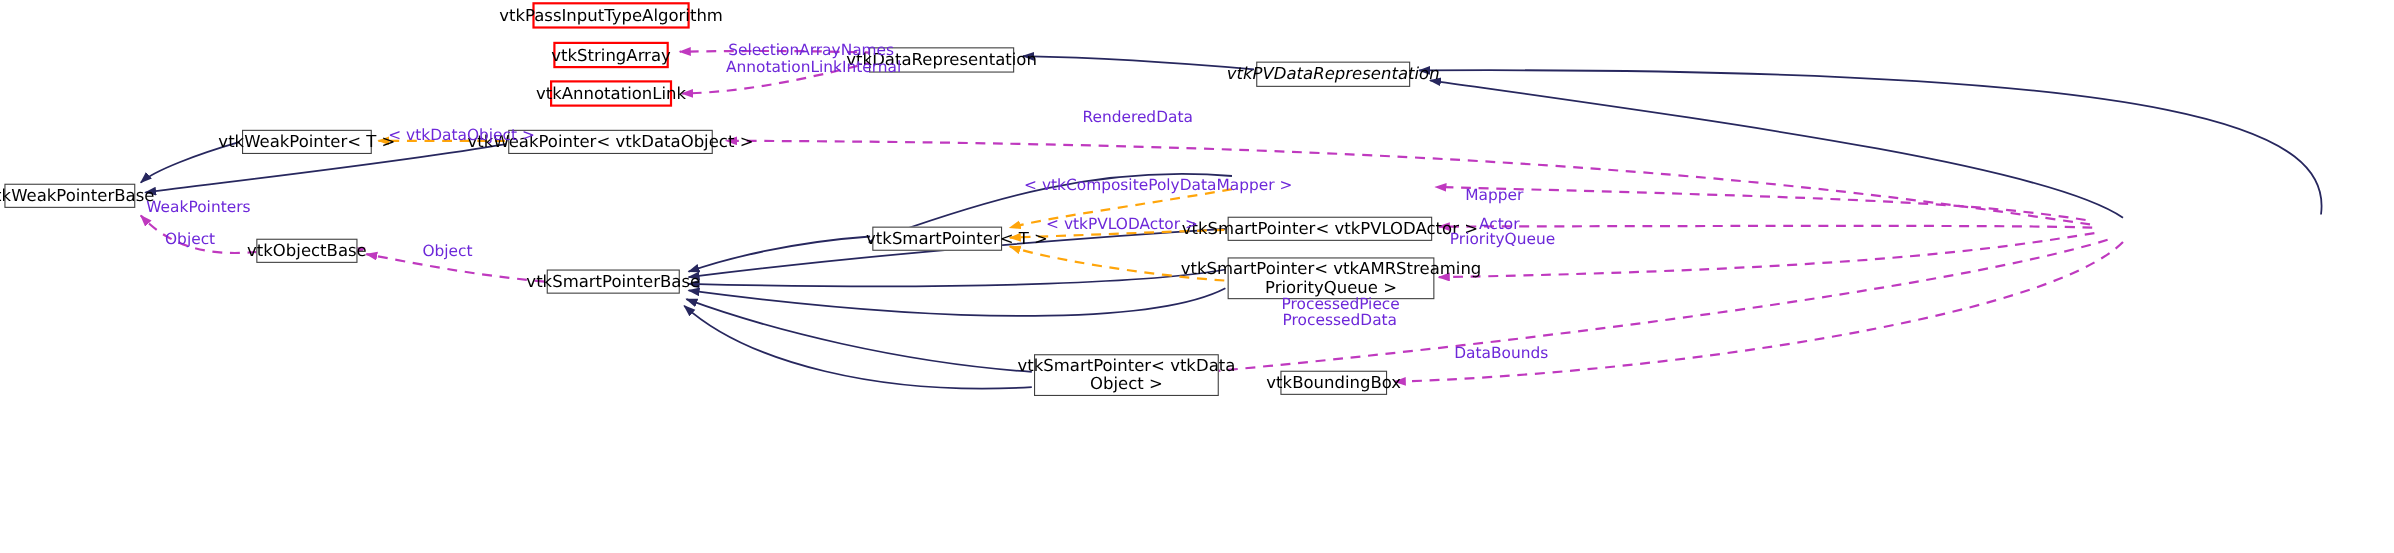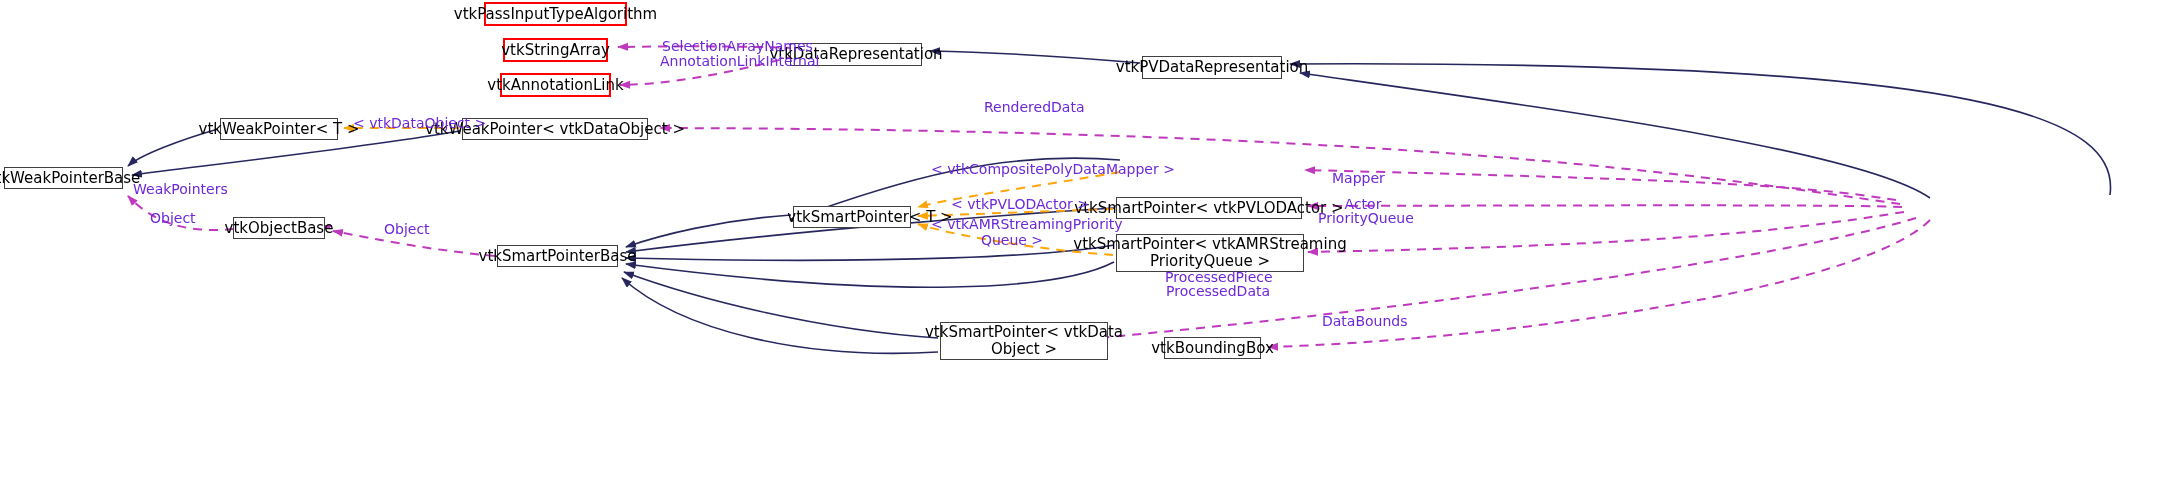--- a/index.html
+++ b/index.html
@@ -88,21 +88,21 @@
   </svg>
 
   <div class="node red" style="left:484px;top:2px;width:143px;height:24px;">vtkPassInputTypeAlgorithm</div>
 
   <div class="node red" style="left:503px;top:38px;width:105px;height:24px;">vtkStringArray</div>
 
   <div class="node red" style="left:500px;top:73px;width:111px;height:24px;">vtkAnnotationLink</div>
 
   <div class="node" style="left:790px;top:43px;width:132px;height:23px;">vtkDataRepresentation</div>
 
-  <div class="node" style="left:1142px;top:56px;width:140px;height:23px;">vtkPVDataRepresentation</div>
+  <div class="node" style="left:1142px;top:56px;width:140px;height:23px;font-style:italic;">vtkPVDataRepresentation</div>
 
   <div class="node" style="left:220px;top:118px;width:118px;height:22px;">vtkWeakPointer&lt; T &gt;</div>
 
   <div class="node" style="left:462px;top:118px;width:186px;height:22px;">vtkWeakPointer&lt; vtkDataObject &gt;</div>
 
   <div class="node" style="left:4px;top:167px;width:119px;height:22px;">vtkWeakPointerBase</div>
 
   <div class="node" style="left:233px;top:217px;width:92px;height:22px;">vtkObjectBase</div>
 
   <div class="node" style="left:497px;top:245px;width:121px;height:22px;">vtkSmartPointerBase</div>
@@ -123,22 +123,20 @@
 
   <div class="edge-label" style="left:662px;top:38px;width:112px;">SelectionArrayNames</div>
   <div class="edge-label" style="left:660px;top:53px;width:116px;">AnnotationLinkInternal</div>
   <div class="edge-label" style="left:984px;top:99px;width:82px;">RenderedData</div>
   <div class="edge-label" style="left:353px;top:115px;width:108px;">&lt; vtkDataObject &gt;</div>
   <div class="edge-label" style="left:931px;top:161px;width:178px;">&lt; vtkCompositePolyDataMapper &gt;</div>
   <div class="edge-label" style="left:133px;top:181px;width:78px;">WeakPointers</div>
   <div class="edge-label" style="left:150px;top:210px;width:42px;">Object</div>
   <div class="edge-label" style="left:384px;top:221px;width:42px;">Object</div>
   <div class="edge-label" style="left:951px;top:196px;width:118px;">&lt; vtkPVLODActor &gt;</div>
-  <div class="edge-label" style="left:931px;top:216px;width:162px;">&lt; vtkAMRStreamingPriority
-Queue &gt;</div>
   <div class="edge-label" style="left:1332px;top:170px;width:52px;">Mapper</div>
   <div class="edge-label" style="left:1341px;top:196px;width:44px;">Actor</div>
   <div class="edge-label" style="left:1318px;top:210px;width:80px;">PriorityQueue</div>
   <div class="edge-label" style="left:1165px;top:269px;width:90px;">ProcessedPiece</div>
   <div class="edge-label" style="left:1166px;top:283px;width:90px;">ProcessedData</div>
   <div class="edge-label" style="left:1322px;top:313px;width:74px;">DataBounds</div>
 
 </div>
 
 </body></html>

